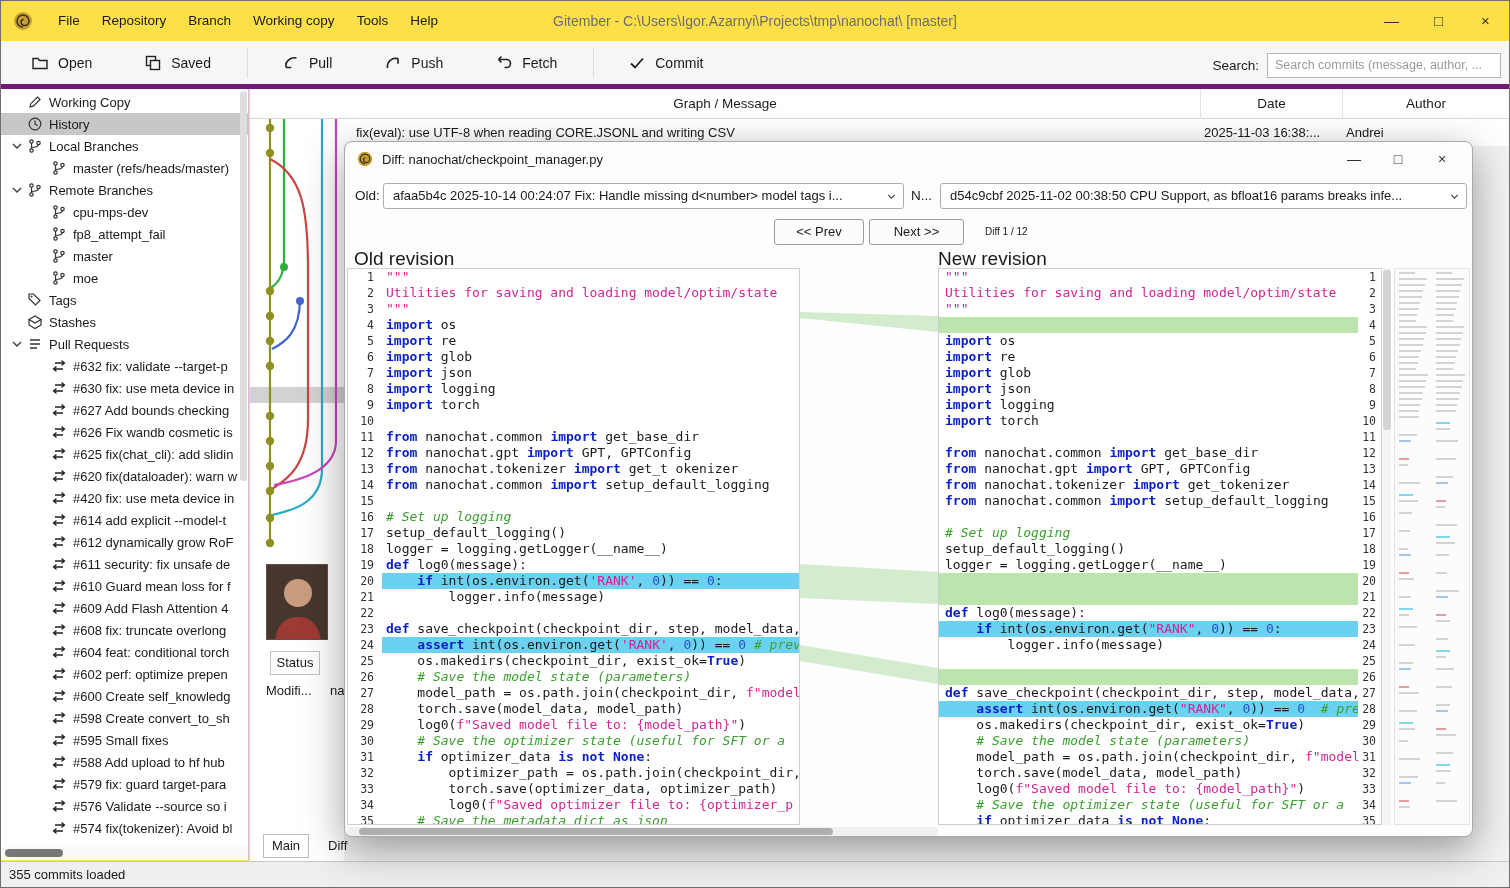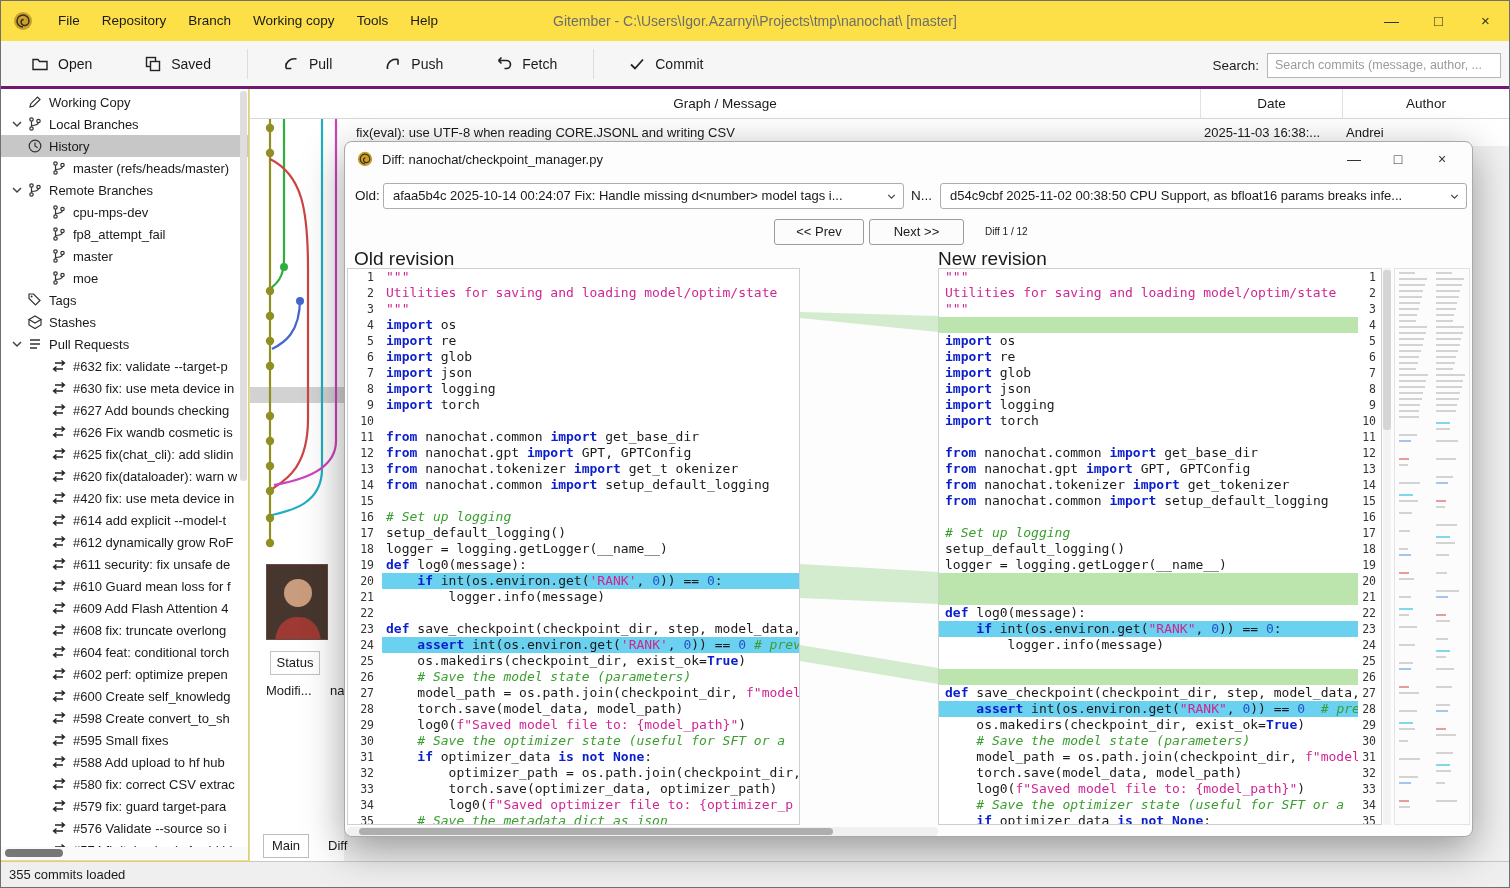--- a/index.html
+++ b/index.html
@@ -14,21 +14,21 @@
   
   .titlebar{position:absolute;top:0;left:0;right:0;height:40px;display:flex;align-items:center}
   .app-logo{width:20px;height:20px;margin-left:12px;flex:none}
   .menubar{display:flex;margin-left:14px}
   .menu-item{padding:0 11px;line-height:40px;font-size:13.5px;cursor:default}
   .win-title{position:absolute;left:50%;transform:translateX(-50%);line-height:40px;color:#6d6d6d;font-size:14px;white-space:nowrap}
   .win-controls{position:absolute;right:0;top:0;display:flex}
   .win-btn{width:47px;height:40px;text-align:center;line-height:40px;font-size:15px;color:#333}
 
   
-  .toolbar{position:absolute;top:40px;left:0;right:0;height:48px;background:#f6f6f6;border-bottom:3px solid #701a75;display:flex;align-items:center;padding-left:30px}
+  .toolbar{position:absolute;top:40px;left:0;right:0;height:48px;background:#f6f6f6;border-bottom:5px solid #701a75;display:flex;align-items:center;padding-left:30px}
   .tb-group{display:flex;align-items:center}
   .tb-btn{display:flex;align-items:center;gap:9px;font-size:14px;margin-right:52px;white-space:nowrap}
   .tb-btn .icon{width:18px;height:18px}
   .tb-sep{width:1px;height:30px;background:#ddd;margin:0 34px 0 -16px}
   .search-row{position:absolute;right:8px;top:40px;height:48px;display:flex;align-items:center;gap:8px}
   .search-label{font-size:13.5px}
   .search-input{width:234px;height:25px;border:1px solid #b5b5b5;background:#fff;padding:0 7px;font:12.5px "Liberation Sans",sans-serif;color:#222}
   .search-input::placeholder{color:#9b9b9b}
 
   
@@ -200,46 +200,46 @@
     <div id="sidebar-list">
         <div class="sb-row">
           <span class="chev-space"></span>
           <span class="icon">
             <svg viewBox="0 0 16 16">
               <path d="M3 13l.8-3.3L10.5 3l2.5 2.5-6.7 6.7z" fill="none" stroke="#333" stroke-width="1.2"></path>
             </svg>
           </span>
           <span class="sb-label">Working Copy</span>
         </div>
+        <div class="sb-row selected">
+          <span class="chev-space"></span>
+          <span class="icon">
+            <svg viewBox="0 0 16 16">
+              <circle cx="8" cy="8" r="5.8" fill="none" stroke="#333" stroke-width="1.2"></circle>
+              <path d="M8 4.5V8l2.6 1.8" fill="none" stroke="#333" stroke-width="1.2"></path>
+            </svg>
+          </span>
+          <span class="sb-label">History</span>
+        </div>
         <div class="sb-row">
           <span class="icon chev">
             <svg viewBox="0 0 16 16">
               <path d="M4 6l4 4 4-4" fill="none" stroke="#444" stroke-width="1.5"></path>
             </svg>
           </span>
           <span class="icon">
             <svg viewBox="0 0 16 16">
               <circle cx="4.5" cy="3.5" r="1.7" fill="none" stroke="#333" stroke-width="1.2"></circle>
               <circle cx="4.5" cy="12.5" r="1.7" fill="none" stroke="#333" stroke-width="1.2"></circle>
               <circle cx="11.5" cy="5" r="1.7" fill="none" stroke="#333" stroke-width="1.2"></circle>
               <path d="M4.5 5.2v5.6M4.5 9.5c4 0 6.5-1 7-2.8" fill="none" stroke="#333" stroke-width="1.2"></path>
             </svg>
           </span>
           <span class="sb-label">Local Branches</span>
         </div>
-        <div class="sb-row selected">
-          <span class="chev-space"></span>
-          <span class="icon">
-            <svg viewBox="0 0 16 16">
-              <circle cx="8" cy="8" r="5.8" fill="none" stroke="#333" stroke-width="1.2"></circle>
-              <path d="M8 4.5V8l2.6 1.8" fill="none" stroke="#333" stroke-width="1.2"></path>
-            </svg>
-          </span>
-          <span class="sb-label">History</span>
-        </div>
         <div class="sb-row sb-child">
           <span class="icon">
             <svg viewBox="0 0 16 16">
               <circle cx="4.5" cy="3.5" r="1.7" fill="none" stroke="#333" stroke-width="1.2"></circle>
               <circle cx="4.5" cy="12.5" r="1.7" fill="none" stroke="#333" stroke-width="1.2"></circle>
               <circle cx="11.5" cy="5" r="1.7" fill="none" stroke="#333" stroke-width="1.2"></circle>
               <path d="M4.5 5.2v5.6M4.5 9.5c4 0 6.5-1 7-2.8" fill="none" stroke="#333" stroke-width="1.2"></path>
             </svg>
           </span>
           <span class="sb-label">master (refs/heads/master)</span>
@@ -481,28 +481,20 @@
           </span>
           <span class="sb-label">#595 Small fixes</span>
         </div>
         <div class="sb-row sb-child">
           <span class="icon">
             <svg viewBox="0 0 16 16">
               <path d="M10.5 2.5L13.5 5l-3 2.5M13.5 5H4M5.5 13.5L2.5 11l3-2.5M2.5 11H12" fill="none" stroke="#222" stroke-width="1.3"></path>
             </svg>
           </span>
           <span class="sb-label">#588 Add upload to hf hub</span>
-        </div>
-        <div class="sb-row sb-child">
-          <span class="icon">
-            <svg viewBox="0 0 16 16">
-              <path d="M10.5 2.5L13.5 5l-3 2.5M13.5 5H4M5.5 13.5L2.5 11l3-2.5M2.5 11H12" fill="none" stroke="#222" stroke-width="1.3"></path>
-            </svg>
-          </span>
-          <span class="sb-label">#580 fix: correct CSV extrac</span>
         </div>
         <div class="sb-row sb-child">
           <span class="icon">
             <svg viewBox="0 0 16 16">
               <path d="M10.5 2.5L13.5 5l-3 2.5M13.5 5H4M5.5 13.5L2.5 11l3-2.5M2.5 11H12" fill="none" stroke="#222" stroke-width="1.3"></path>
             </svg>
           </span>
           <span class="sb-label">#579 fix: guard target-para</span>
         </div>
         <div class="sb-row sb-child">

